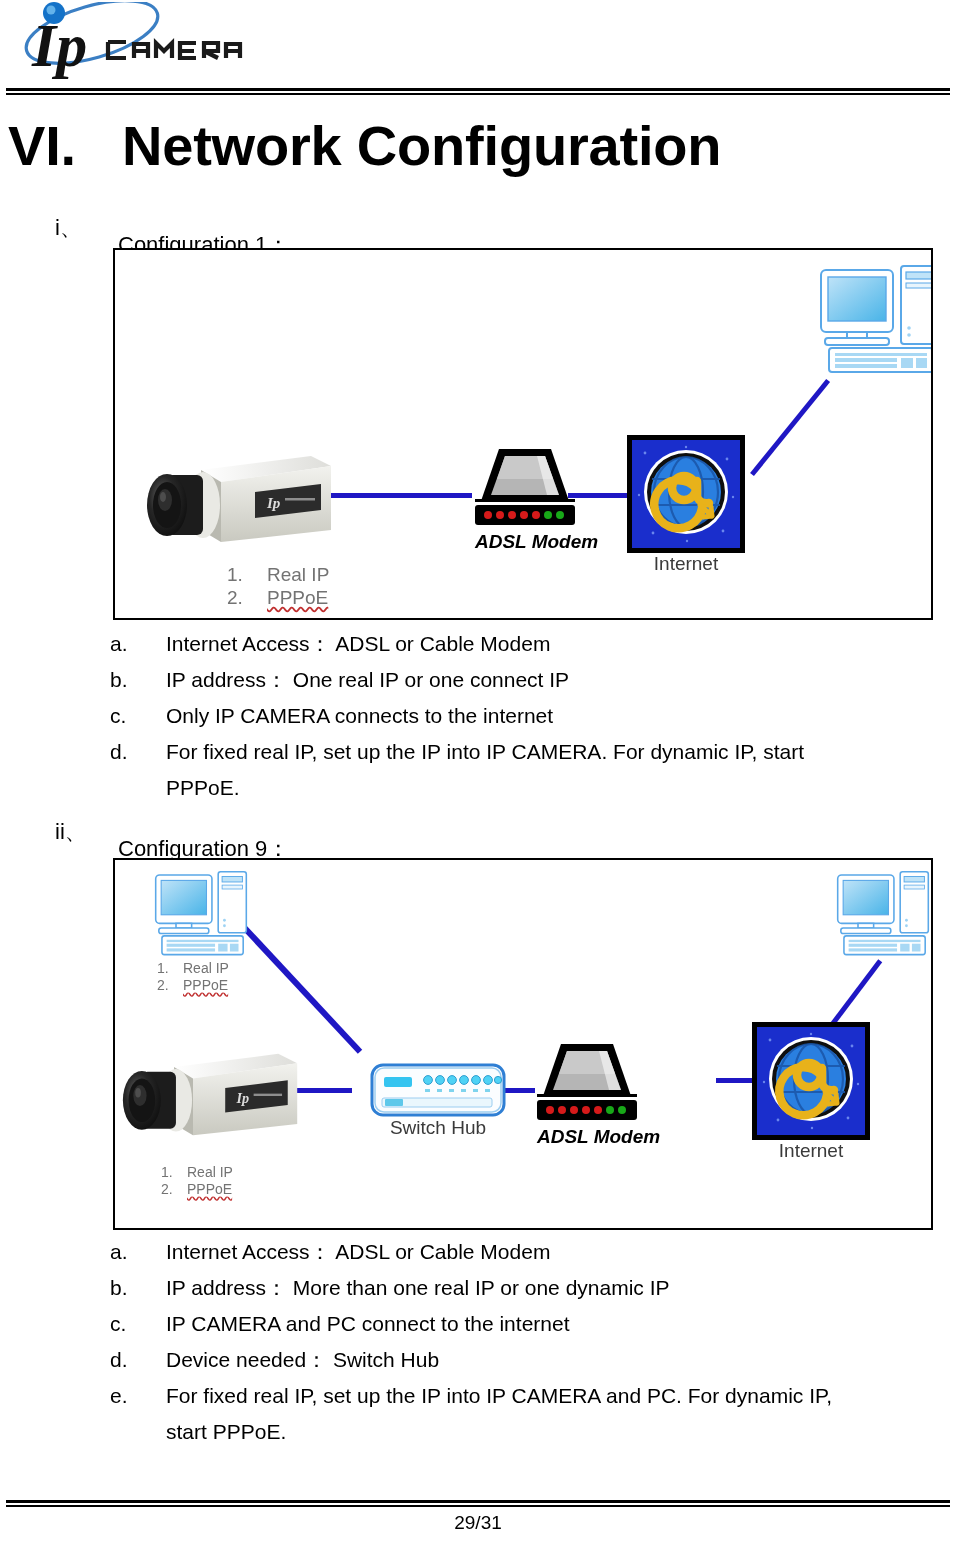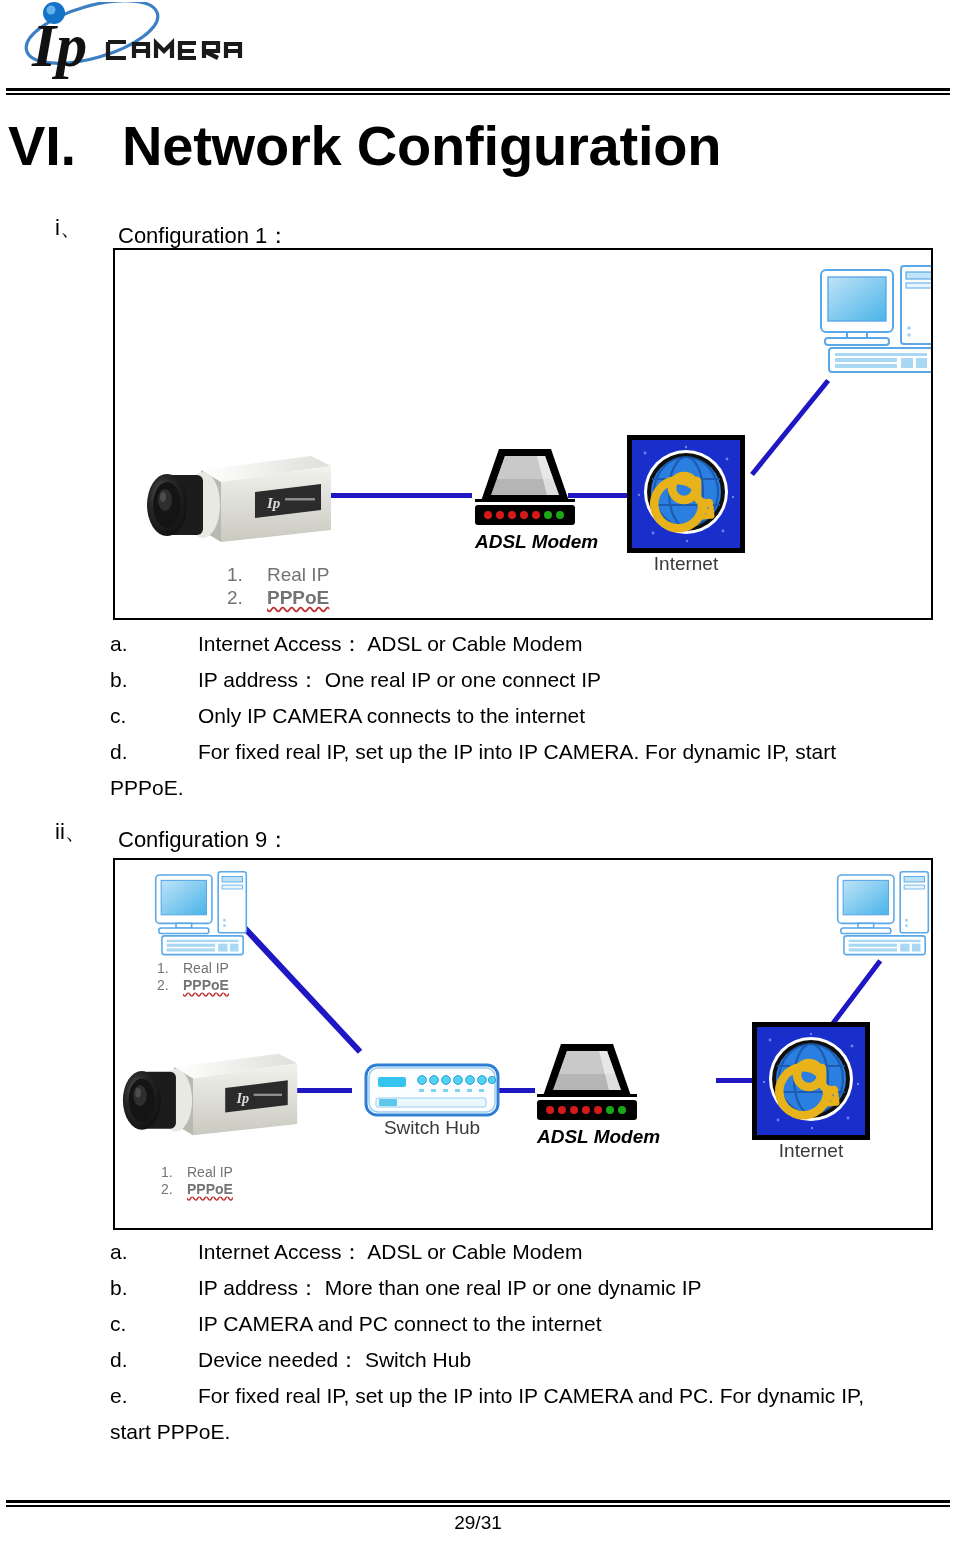--- a/index.html
+++ b/index.html
@@ -55,21 +55,21 @@
   }
 
   
   .section-heading {
     position: absolute;
     font-size: 22px;
     line-height: 28px;
     white-space: pre;
   }
   .sh-roman { position:absolute; left:0; top:0; }
-  .sh-label { position:absolute; left:63px; top:8px; }
+  .sh-label { position:absolute; left:63px; top:17px; }
   #sec1-head { left: 55px; top: 214px; width: 500px; height: 30px; }
   #sec2-head { left: 55px; top: 818px; width: 500px; height: 30px; }
 
   
   .diagram-frame {
     position: absolute;
     border: 2px solid #000;
     background: #ffffff;
     box-sizing: border-box;
     overflow: hidden;
@@ -138,21 +138,20 @@
     font-family:"Liberation Sans", sans-serif;
     color:#737373;
     white-space:nowrap;
   }
   .annot .ann-row { position:relative; display:block; }
   .annot .ann-num { display:inline-block; }
   .annot .ann-txt { display:inline-block; position:relative; }
   .annot .ann-txt.squig {
     text-decoration: underline wavy #c03030;
     text-underline-offset: 2px;
-    font-weight: bold;
   }
   .annot.big { font-size:19px; line-height:23px; }
   .annot.big .ann-num { width:40px; }
   .annot.small { font-size:14px; line-height:17px; }
   .annot.small .ann-num { width:26px; }
 
   
   .bullet-list { position: absolute; }
   .bullet-item {
     position: relative;
@@ -160,24 +159,25 @@
     line-height: 36px;
     white-space: nowrap;
   }
   .bullet-item .bi-marker {
     position: absolute;
     left: 0; top: 0;
     width: 56px;
   }
   .bullet-item .bi-text {
     display: block;
-    margin-left: 88px;
+    margin-left: 56px;
   }
   .bullet-item .bi-cont {
     display: block;
+    margin-left: 56px;
   }
   #list-1 { left: 110px; top: 626px; width: 840px; }
   #list-2 { left: 110px; top: 1234px; width: 850px; }
 
   
   .footer-rule {
     position:absolute;
     left: 6px; top: 1500px;
     width: 944px; height: 7px;
   }
@@ -502,21 +502,21 @@
 
   <div class="annot small" style="left:46px; top:304px;">
     <span class="ann-row">
       <span class="ann-num">1.</span><span class="ann-txt">Real IP</span>
     </span>
     <span class="ann-row">
       <span class="ann-num">2.</span><span class="ann-txt squig">PPPoE</span>
     </span>
   </div>
 
-  <div class="hub-wrap" style="left:249px; top:203px;">
+  <div class="hub-wrap" style="left:255px; top:203px;">
     <svg width="136" height="54" viewBox="0 0 136 54">
       <rect x="2" y="2" width="132" height="50" rx="11" fill="#ffffff" stroke="#2f7fd4" stroke-width="3"></rect>
       <rect x="5" y="5" width="126" height="44" rx="9" fill="#fbfdff" stroke="#9ccdf0" stroke-width="1.5"></rect>
 
       <rect x="14" y="14" width="28" height="10" rx="2" fill="#35c4f0"></rect>
 
       <g>
         <circle cx="58" cy="17" r="4.4" fill="#4fd2f5" stroke="#2f9ed0" stroke-width="1"></circle>
         <circle cx="70" cy="17" r="4.4" fill="#4fd2f5" stroke="#2f9ed0" stroke-width="1"></circle>
         <circle cx="82" cy="17" r="4.4" fill="#4fd2f5" stroke="#2f9ed0" stroke-width="1"></circle>

